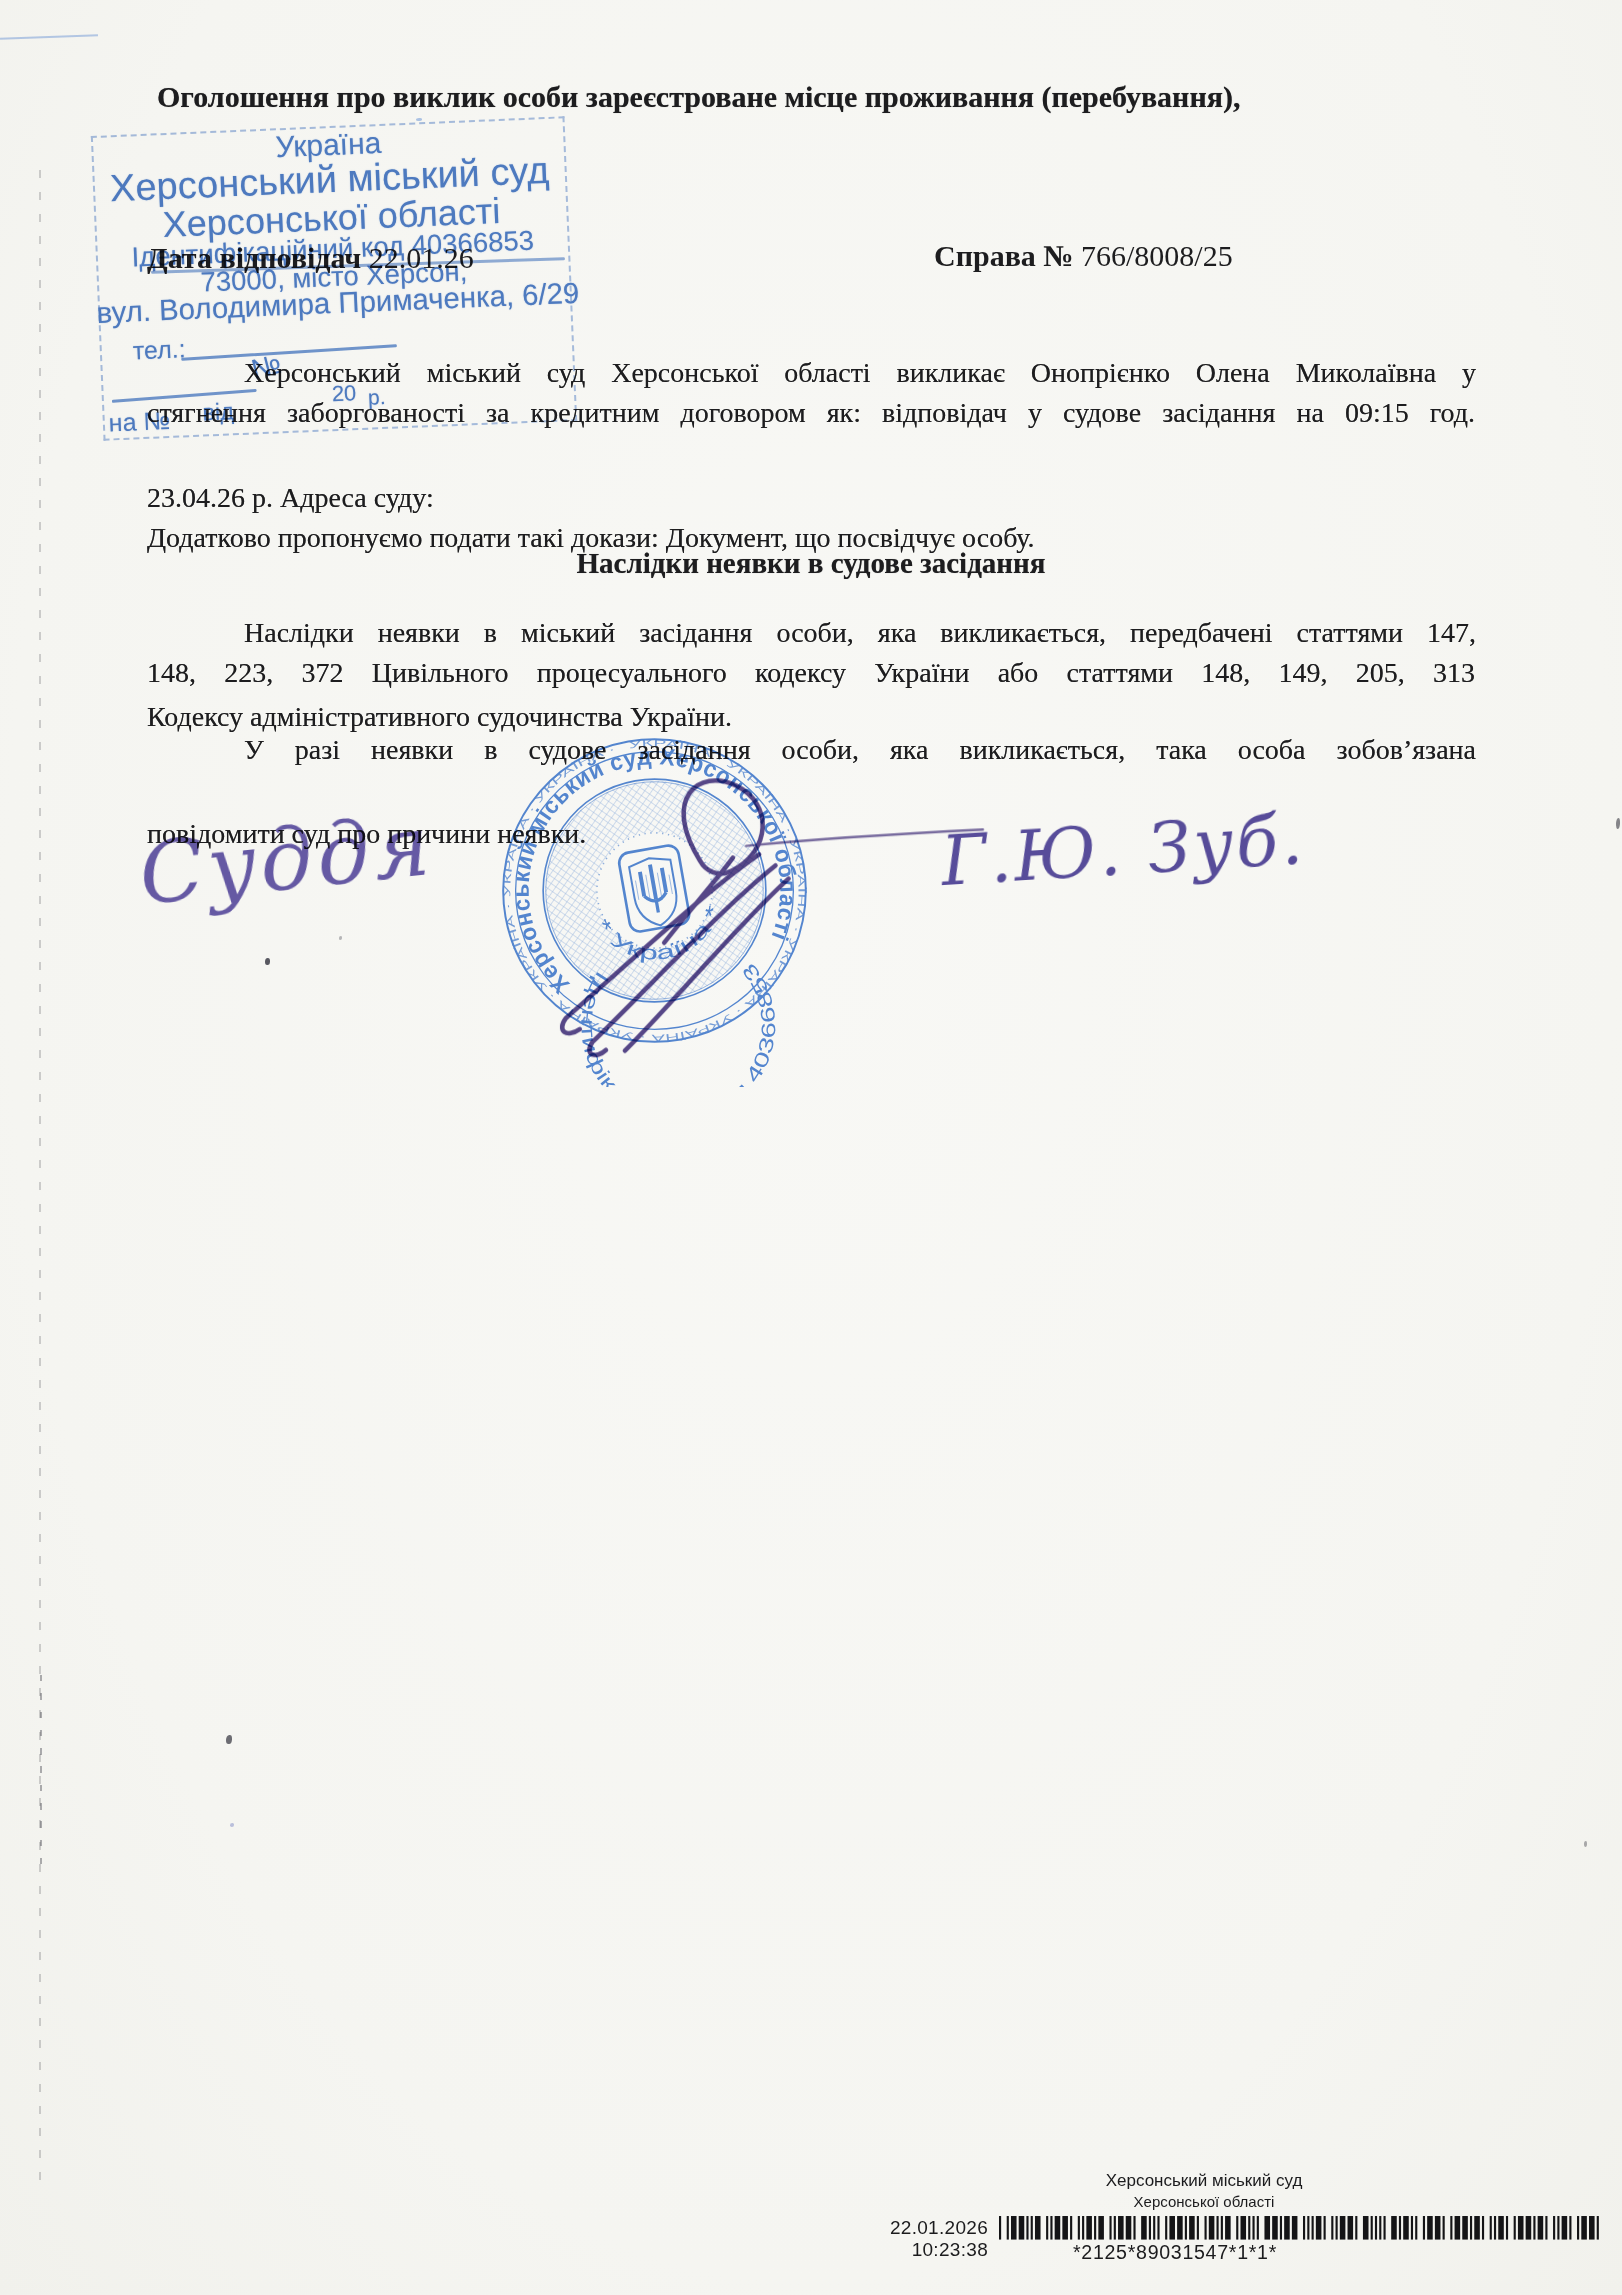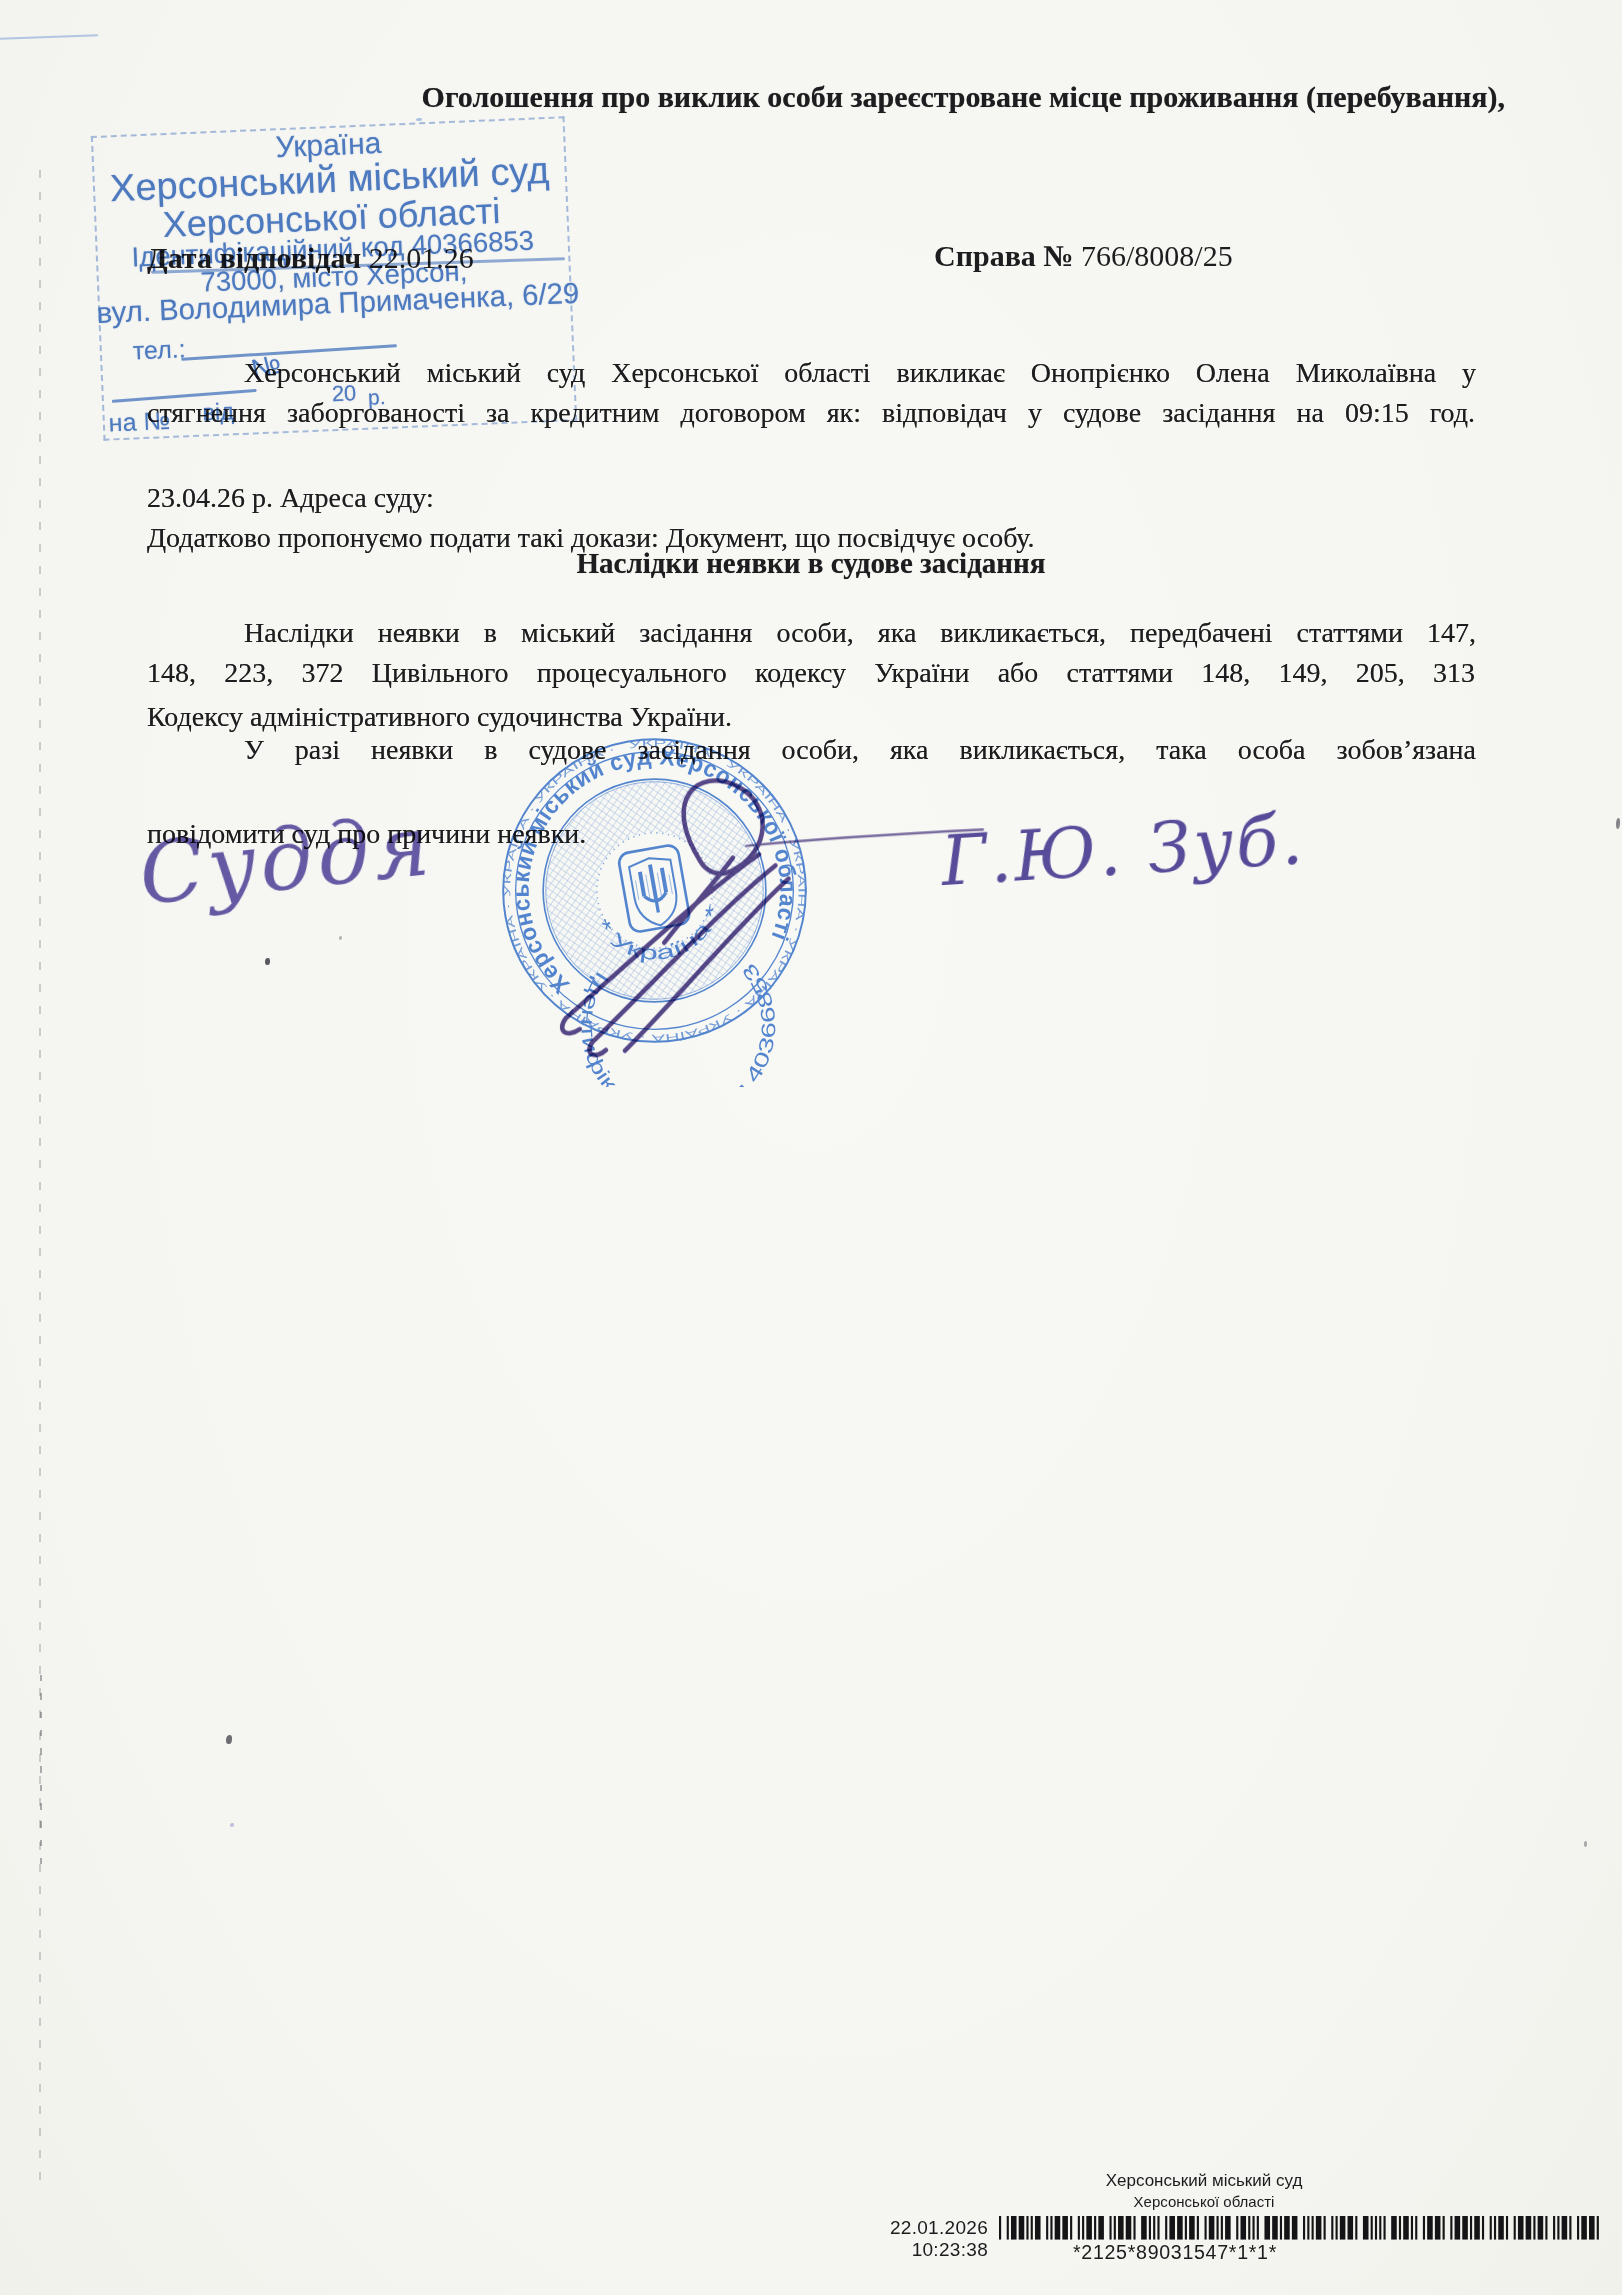--- a/index.html
+++ b/index.html
@@ -1,21 +1,21 @@
 <!DOCTYPE html>
 <html style="font-size:10.5px"><head>
 <meta charset="utf-8">
 <style>
   html,body{margin:0;padding:0;background:#e8e8e6;}
   .page{position:relative;width:1623px;height:2295px;margin:0 auto;overflow:hidden;
         background:radial-gradient(ellipse at 50% 40%, #f8f8f5 0%, #f5f5f1 70%, #f1f1ec 100%);
         font-family:"Liberation Serif", serif;color:#1d1d1f;}
   .abs{position:absolute;}
   
-  .title{left:157px;width:1348px;text-align:right;font-weight:bold;font-size:30px;line-height:1;
+  .title{left:157px;width:1348px;text-align:left;font-weight:bold;font-size:30px;line-height:1;
          white-space:nowrap;text-shadow:0 0 0.7px rgba(0,0,0,.55);}
   .t2{font-size:29px;}
   .bodyline{left:147px;width:1328px;font-size:28px;line-height:1;text-align:justify;
             text-shadow:0 0 0.4px rgba(0,0,0,.6);}
   .just{text-align-last:justify;}
   .lastline{text-align-last:left;margin-top:44px;}
   .indent{padding-left:97px;width:1232px;}
   .heading{left:147px;width:1328px;text-align:center;font-weight:bold;font-size:29px;
            text-shadow:0 0 0.7px rgba(0,0,0,.5);}
   .meta{font-size:30px;white-space:nowrap;}

